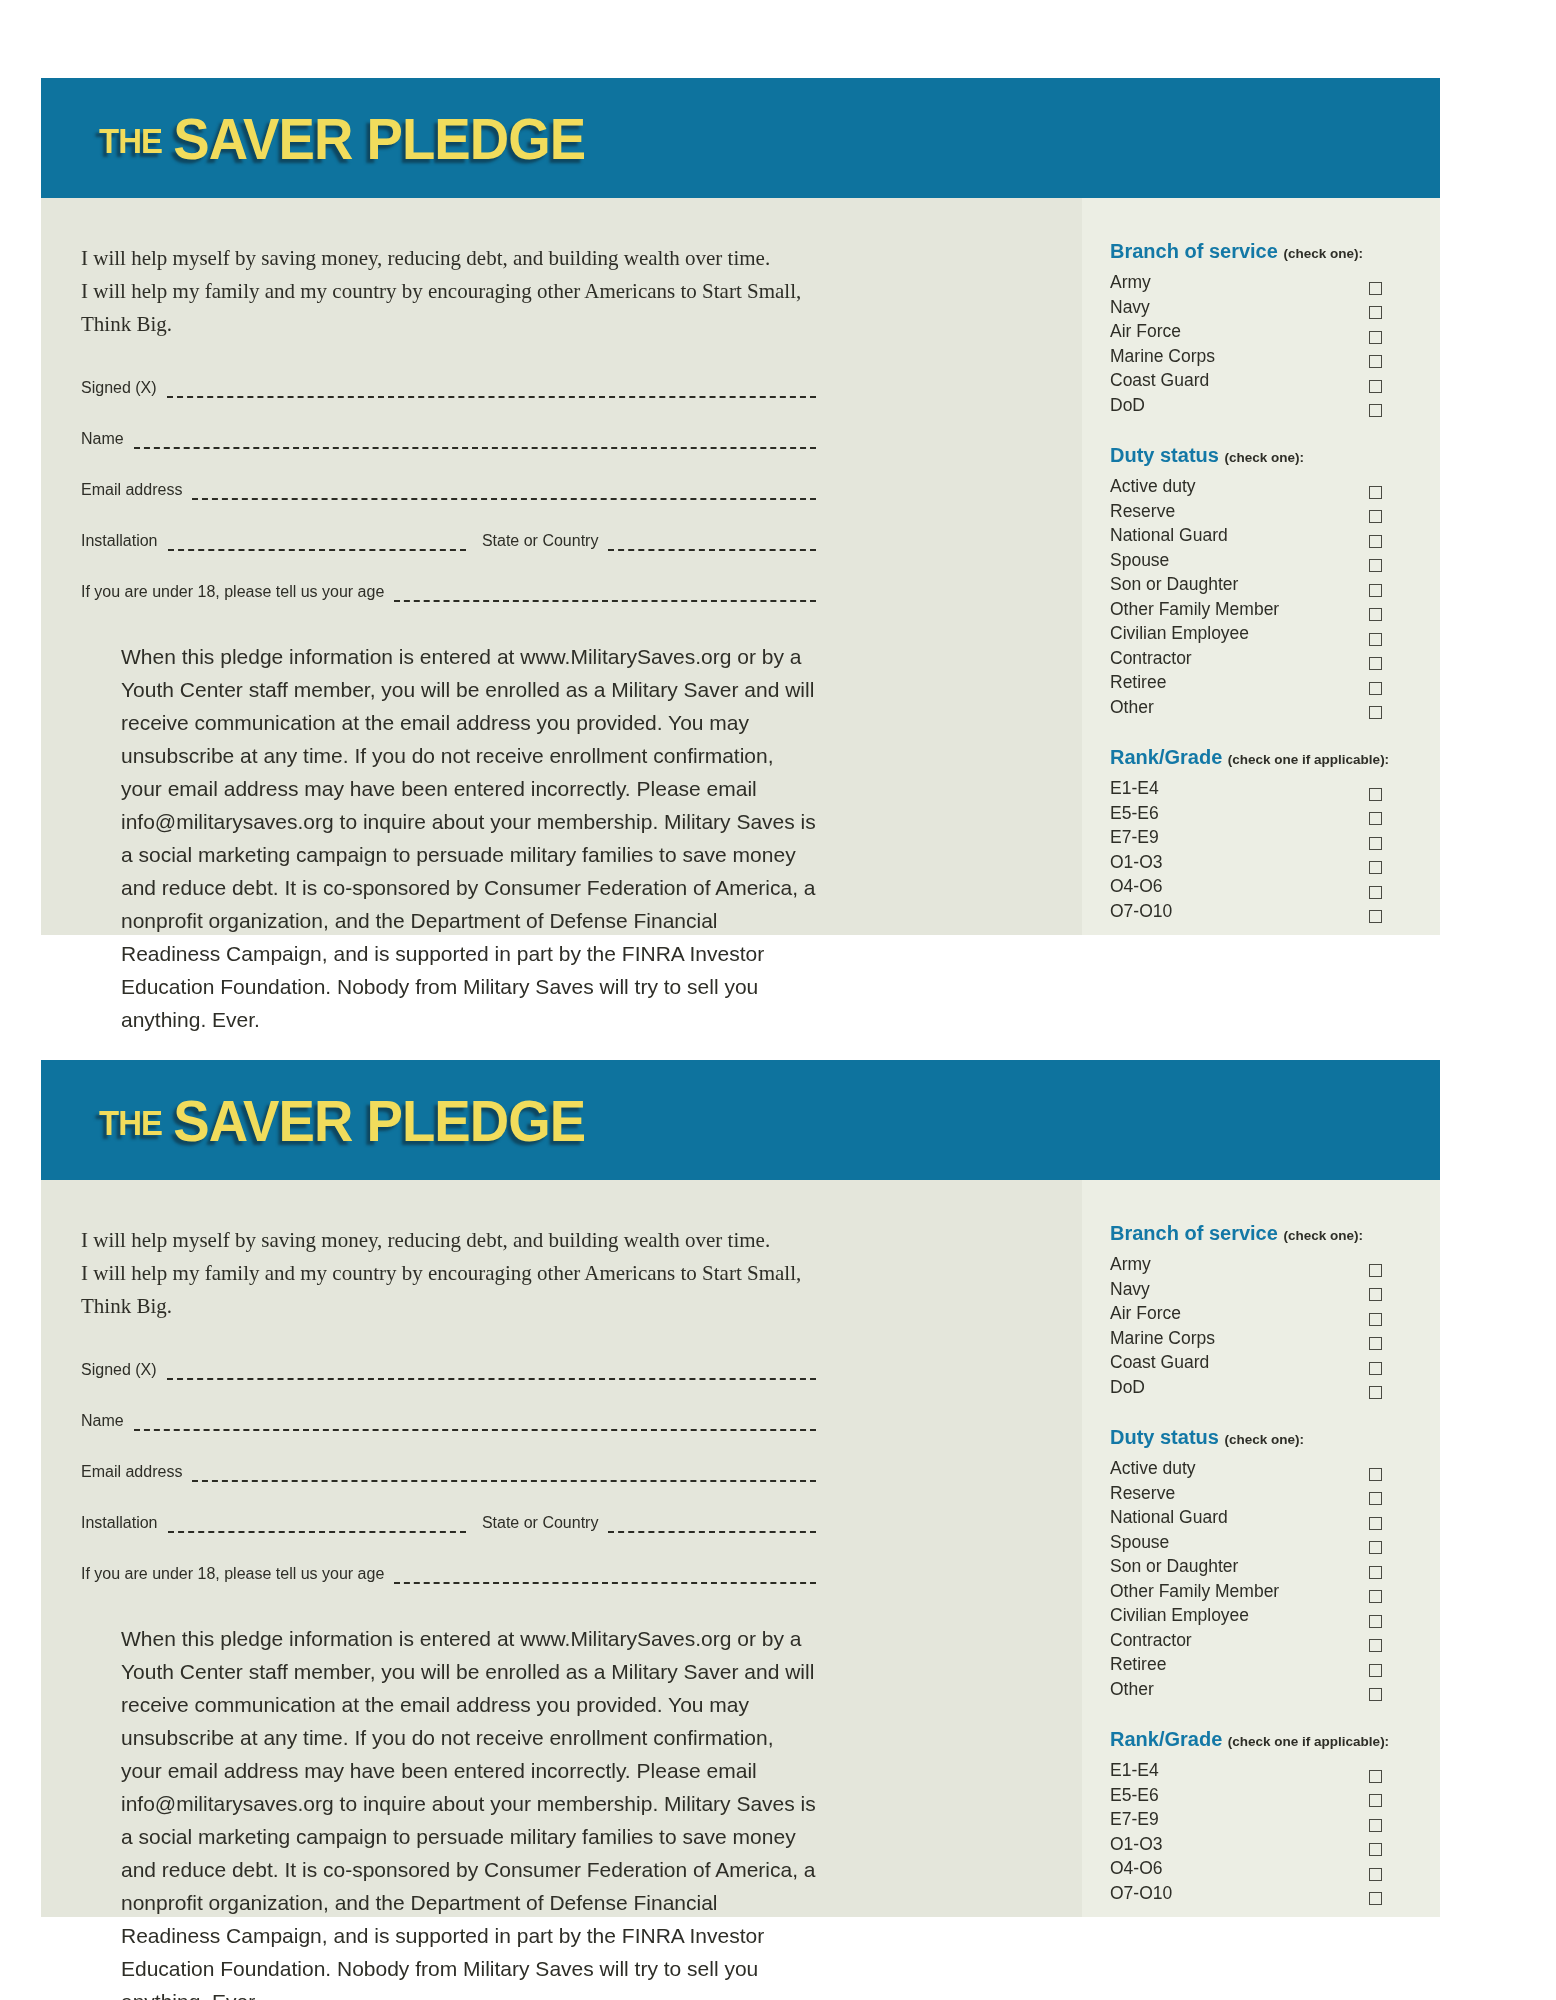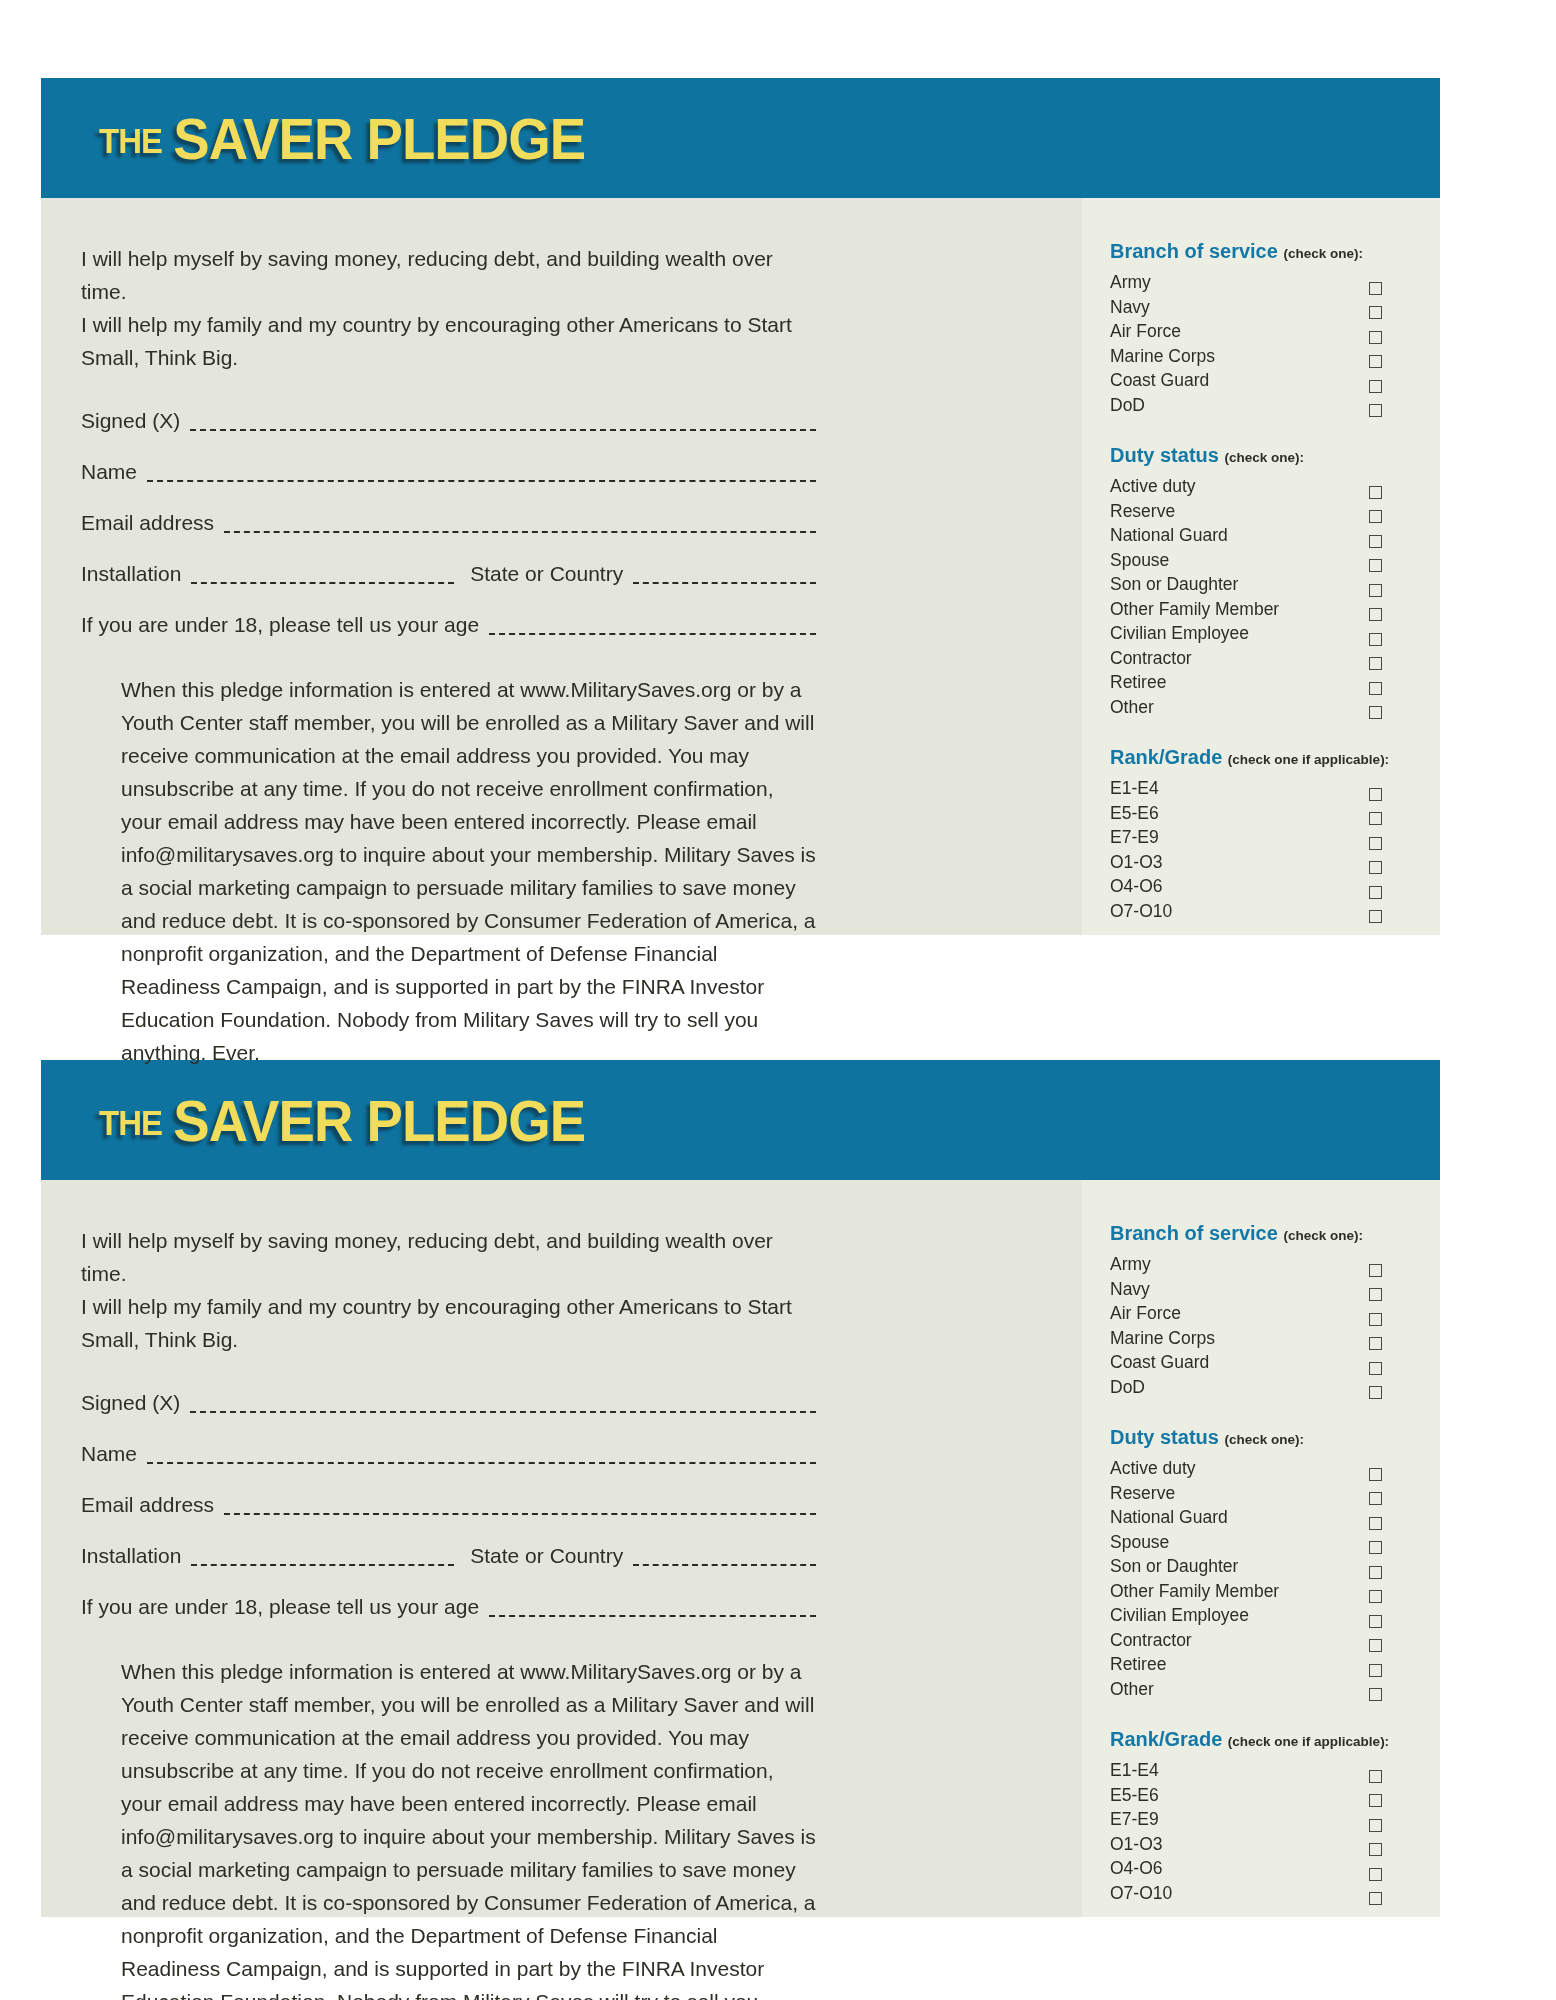--- a/index.html
+++ b/index.html
@@ -47,26 +47,26 @@
     width: 1041px;
     padding: 44px 0 0 40px;
   }
   .main-inner { width: 737px; }
 
   .pledge-line {
     font-size: 21px;
     line-height: 33px;
     color: #2e2e27;
   }
-  .pledge-block { margin-bottom: 30px; }
+  .pledge-block { margin-bottom: 30px; font-family: Liberation Serif, serif; }
 
   .field-row {
     display: flex;
     align-items: flex-end;
-    font-size: 21px;
+    font-size: 16px;
     line-height: 33px;
     margin-top: 18px;
     white-space: nowrap;
   }
   .fill-line {
     flex: 1;
     border-bottom: 2px dashed #2b2b24;
     margin: 0 2px 6px 10px;
     height: 1px;
     min-width: 40px;

